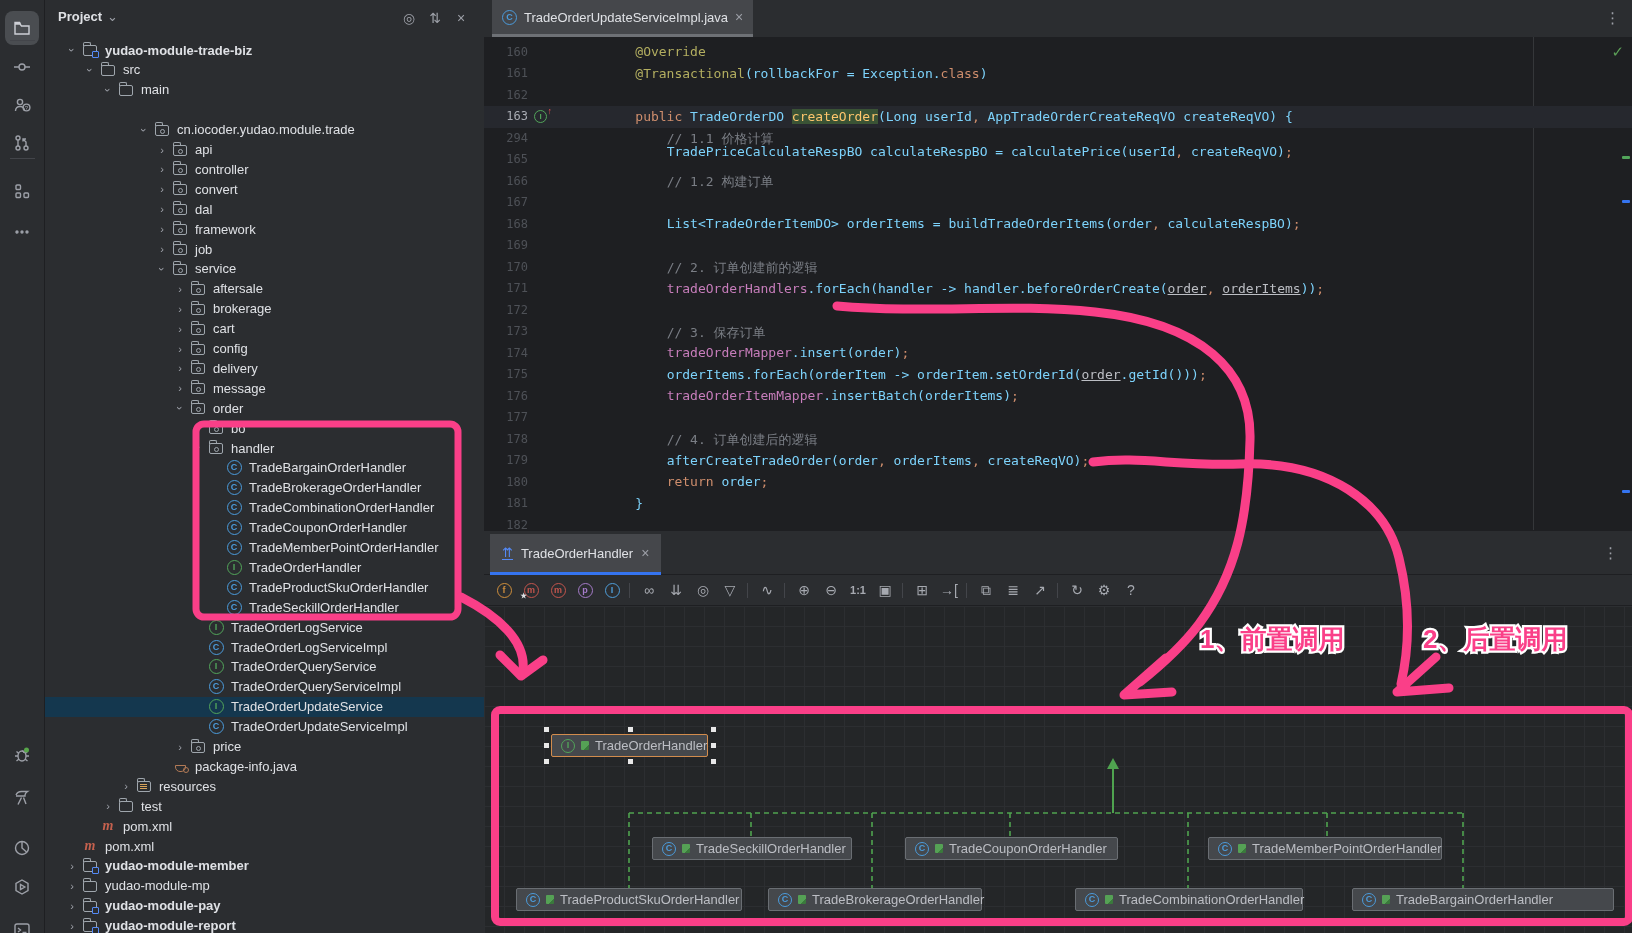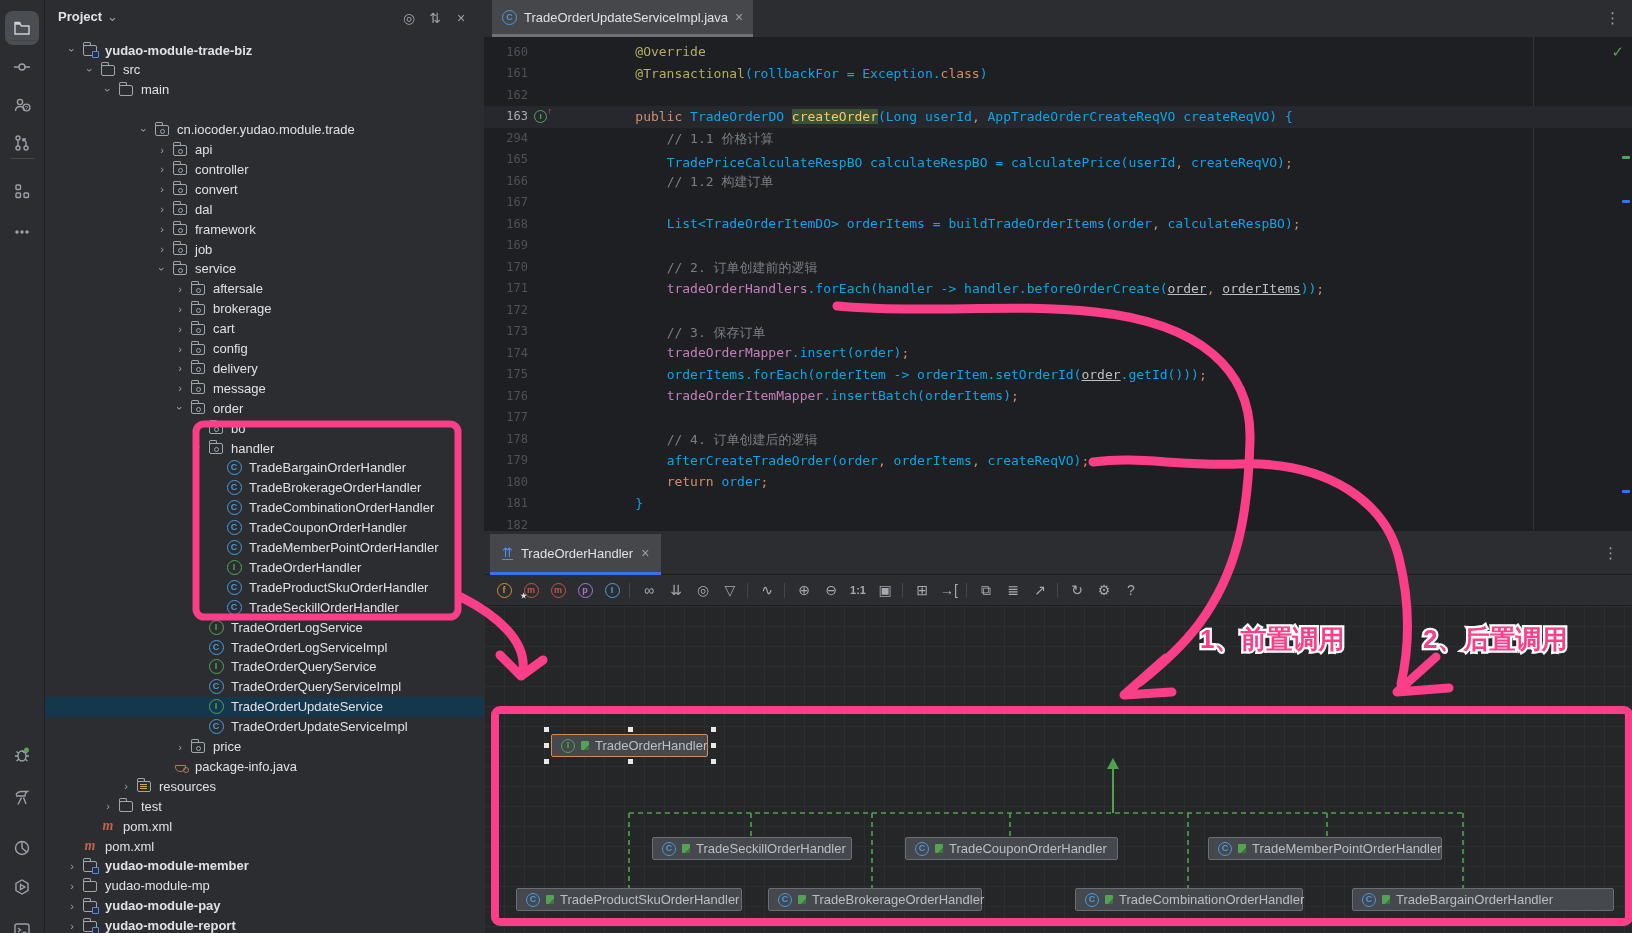--- a/index.html
+++ b/index.html
@@ -49,21 +49,21 @@
   #etab { position:absolute; left:8px; top:0; height:37px; padding:0 10px; display:flex; align-items:center; gap:7px; background:#45474B; border-bottom:3px solid #6E7176; font-size:13px; }
   .tab-close { color:#9DA0A8; font-size:14px; }
   .dots-v { color:#9DA0A8; font-size:15px; letter-spacing:0; }
   #tabbar .dots-v { position:absolute; right:12px; top:9px; }
   #editor { position:absolute; left:484px; top:37px; width:1148px; height:493px; background:#1E1F22; overflow:hidden; z-index:2; }
   .caret-band { position:absolute; left:0; width:1148px; height:22px; background:#26282E; }
   .ln { position:absolute; left:0; width:44px; text-align:right; font-family:"DejaVu Sans Mono", monospace; font-size:12px; color:#4E5157; }
   .ln.cur { color:#A9ACB3; }
   .crow { position:absolute; left:120px; font-family:"DejaVu Sans Mono", monospace; font-size:13px; white-space:pre; color:#BCBEC4; }
   .tk-a { color:#B3AE60; } .tk-k { color:#CF8E6D; } .tk-f { color:#C77DBB; }
-  .tk-c { color:#7A7E85; } .tk-s { color:#CF8E6D; } .tk-p { color:#0ea5e9; }
+  .tk-c { color:#7A7E85; } .tk-s { color:#CF8E6D; } .tk-p { color:#7dd3fc; }
   .tk-i { color:#C77DBB; font-style:italic; } .tk-u { text-decoration:underline; }
   .tk-m { color:#FFC66D; background:#3A5335; }
   .gut-impl { position:absolute; left:50px; width:13px; height:13px; border:1.3px solid #52A55A; border-radius:50%; color:#52A55A; font-size:8px; font-weight:bold; text-align:center; line-height:11px; }
   .gut-impl::after { content:"\2191"; position:absolute; right:-6px; top:-5px; color:#E35252; font-size:9px; }
   #guide { position:absolute; left:1049px; top:0; width:1px; height:493px; background:#35373A; }
   #insp-check { position:absolute; right:8px; top:6px; color:#5C9F57; font-size:15px; }
   .stripe-mark { position:absolute; right:2px; width:8px; height:3px; border-radius:1px; }
 
   
   #bottom-panel { position:absolute; left:484px; top:530px; width:1148px; height:403px; background:#2B2D30; border-top:1px solid #1E1F22; z-index:2; }
@@ -558,21 +558,21 @@
       <div class="ln" style="top: 29px;">161</div>
       <div class="crow" style="top: 28.5px;"><span class="tk-p">    </span><span class="tk-a">@Transactional</span><span class="tk-p">(rollbackFor = Exception.</span><span class="tk-k">class</span><span class="tk-p">)</span></div>
       <div class="ln" style="top: 50.5px;">162</div>
       <div class="caret-band" style="top: 69px;"></div>
       <div class="ln cur" style="top: 72px;">163</div>
       <div class="gut-impl" style="top: 73px;">I</div>
       <div class="crow" style="top: 71.5px;"><span class="tk-p">    </span><span class="tk-k">public </span><span class="tk-p">TradeOrderDO </span><span class="tk-m">createOrder</span><span class="tk-p">(Long userId</span><span class="tk-s">,</span><span class="tk-p"> AppTradeOrderCreateReqVO createReqVO) {</span></div>
       <div class="ln" style="top: 93.5px;">294</div>
       <div class="crow" style="top: 93px;"><span class="tk-p">        </span><span class="tk-c">// 1.1 价格计算</span></div>
       <div class="ln" style="top: 115px;">165</div>
-      <div class="crow" style="top: 118px; text-align: right;"><span class="tk-p">        </span><span class="tk-p">TradePriceCalculateRespBO calculateRespBO = calculatePrice(userId</span><span class="tk-s">,</span><span class="tk-p"> createReqVO)</span><span class="tk-s">;</span></div>
+      <div class="crow" style="top: 107px; text-align: right;"><span class="tk-p">        </span><span class="tk-p">TradePriceCalculateRespBO calculateRespBO = calculatePrice(userId</span><span class="tk-s">,</span><span class="tk-p"> createReqVO)</span><span class="tk-s">;</span></div>
       <div class="ln" style="top: 136.5px;">166</div>
       <div class="crow" style="top: 136px;"><span class="tk-p">        </span><span class="tk-c">// 1.2 构建订单</span></div>
       <div class="ln" style="top: 158px;">167</div>
       <div class="ln" style="top: 179.5px;">168</div>
       <div class="crow" style="top: 179px;"><span class="tk-p">        </span><span class="tk-p">List&lt;TradeOrderItemDO&gt; orderItems = buildTradeOrderItems(order</span><span class="tk-s">,</span><span class="tk-p"> calculateRespBO)</span><span class="tk-s">;</span></div>
       <div class="ln" style="top: 201px;">169</div>
       <div class="crow" style="top: 200.5px;"></div>
       <div class="ln" style="top: 222.5px;">170</div>
       <div class="crow" style="top: 222px;"><span class="tk-p">        </span><span class="tk-c">// 2. 订单创建前的逻辑</span></div>
       <div class="ln" style="top: 244px;">171</div>

